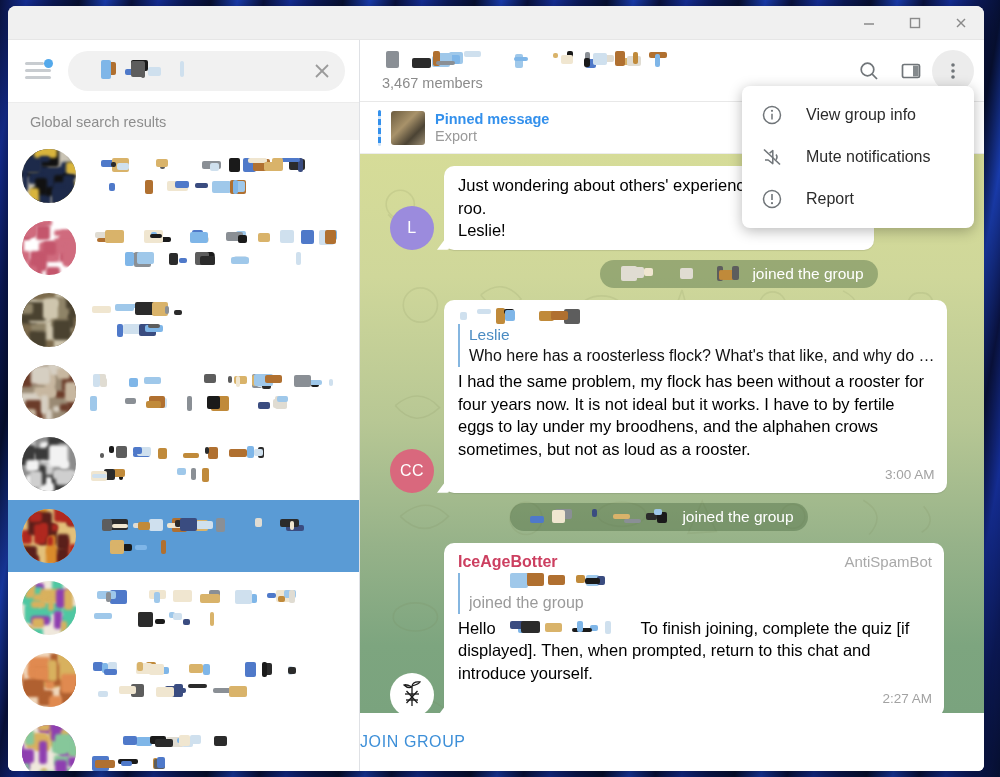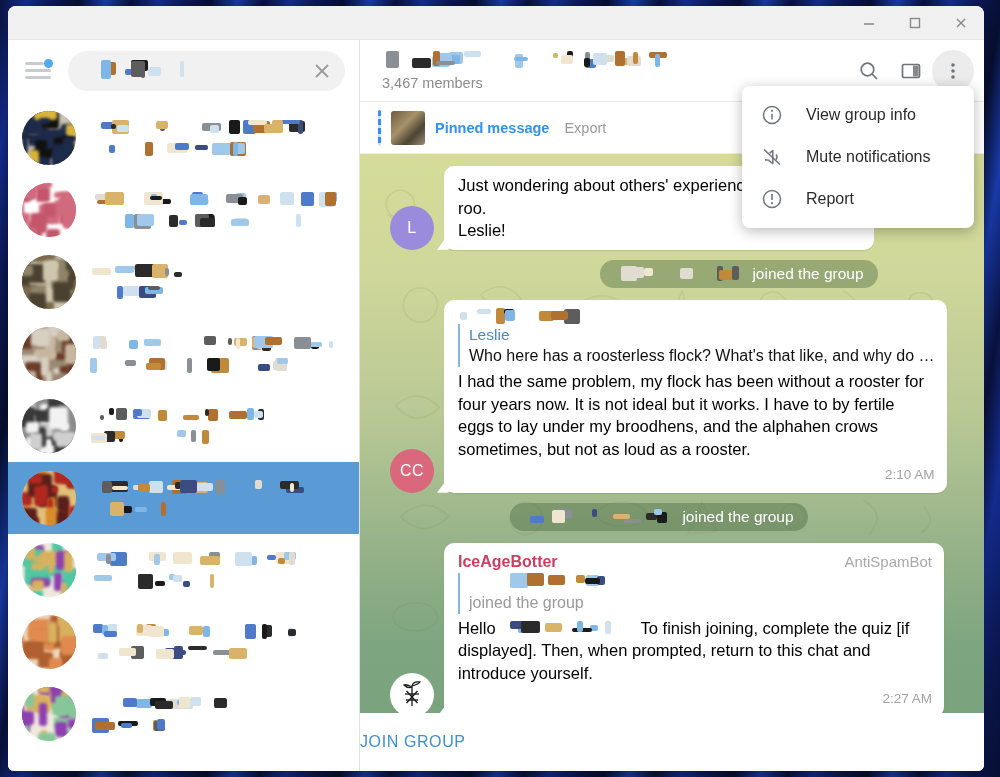--- a/index.html
+++ b/index.html
@@ -97,21 +97,21 @@
   #more-icon { background: #ececec; }
   #pinned {
     height: 52px; flex: none; background: #fff; display: flex; align-items: center;
     gap: 10px; padding: 0 22px 0 18px; border-bottom: 1px solid #ededed; position:relative; z-index:4;
   }
   #pin-bar { width: 3px; height: 36px; background: #3390ec; border-radius:2px; flex:none;
     background: repeating-linear-gradient(#3390ec 0 6px, #cfe4fa 6px 9px); }
   #pin-thumb { width: 34px; height: 34px; flex:none; border-radius: 3px; overflow:hidden;
     background: linear-gradient(135deg,#6b5b3e,#a8926a 40%,#4b4334 70%,#9d8f74);
   }
-  #pin-texts { display:flex; flex-direction:row; gap:15px; min-width:0; }
+  #pin-texts { display:flex; flex-direction:column; gap:1px; min-width:0; }
   #pin-title { font-size: 14.5px; color: #3390ec; font-weight: 700; }
   #pin-sub { font-size: 14.5px; color: #9a9a9a; }
 
   #messages {
     flex: 1; min-height: 0; position: relative; overflow: hidden;
     background: linear-gradient(180deg,#d6dc98 0%, #cfd79a 22%, #b7c794 48%, #96b289 70%, #7da57f 88%, #7aa37e 100%);
   }
   #doodles {
     position: absolute; inset: 0; opacity: .22; pointer-events: none;
   }
@@ -219,20 +219,21 @@
             </div>
           <div id="search-clear">
             <svg width="18" height="18" viewBox="0 0 18 18">
                 <line x1="3" y1="3" x2="15" y2="15" stroke="#9a9a9a" stroke-width="1.8"></line>
                 <line x1="15" y1="3" x2="3" y2="15" stroke="#9a9a9a" stroke-width="1.8"></line>
               </svg>
           </div>
         </div>
       </div>
 
+      <div id="global-header">Global search results</div>
 
       <div id="result-list">
           <div class="result-row">
             <div class="result-av" style="background: rgb(201, 195, 180);">
               <span style="position: absolute; border-radius: 3px; filter: blur(1.4px); left: 12.4843px; top: 45.5067px; width: 10.5215px; height: 15.816px; background: rgb(17, 17, 17);"></span>
               <span style="position: absolute; border-radius: 3px; filter: blur(1.4px); left: 32.1243px; top: 35.5773px; width: 8.2811px; height: 22.2747px; background: rgb(216, 180, 60);"></span>
               <span style="position: absolute; border-radius: 3px; filter: blur(1.4px); left: 5.5838px; top: 16.3007px; width: 20.0917px; height: 18.3954px; background: rgb(29, 42, 74);"></span>
               <span style="position: absolute; border-radius: 3px; filter: blur(1.4px); left: -4.9706px; top: 21.8435px; width: 13.3421px; height: 6.2338px; background: rgb(17, 17, 17);"></span>
               <span style="position: absolute; border-radius: 3px; filter: blur(1.4px); left: 36.6278px; top: 18.3725px; width: 10.7545px; height: 23.1786px; background: rgb(29, 42, 74);"></span>
               <span style="position: absolute; border-radius: 3px; filter: blur(1.4px); left: 20.5456px; top: 18.0542px; width: 20.3845px; height: 23.9522px; background: rgb(29, 42, 74);"></span>
@@ -924,21 +925,21 @@
                     <span style="left: 28.2709px; top: 0.775909px; width: 15.8761px; height: 14.983px; background: rgb(93, 93, 93); position: absolute; border-radius: 2px; filter: blur(0.6px);"></span>
                     <span style="left: 2.95674px; top: 3.71531px; width: 15.1562px; height: 9.68699px; background: rgb(192, 138, 58); position: absolute; border-radius: 2px; filter: blur(0.6px);"></span>
                     <span style="left: 14.8301px; top: 3.1134px; width: 17.0002px; height: 8.72119px; background: rgb(176, 112, 48); position: absolute; border-radius: 2px; filter: blur(0.6px);"></span>
                   </span>
                 </div>
                 <div class="reply">
                   <div class="reply-name">Leslie</div>
                   <div class="reply-text" style="max-width: 490px;">Who here has a roosterless flock? What's that like, and why do …</div>
                 </div>
                 <div>I had the same problem, my flock has been without a rooster for four years now. It is not ideal but it works. I have to by fertile eggs to lay under my broodhens, and the alphahen crows sometimes, but not as loud as a rooster.</div>
-                <span class="time">2:10 AM</span>
+                <span class="time">3:00 AM</span>
               </div>
             </div>
             <div class="service-row">
               <div class="service">
                 <span class="redacted-name" style="width: 150px;">
                   <span style="left: 121.324px; top: 3.83161px; width: 11.0016px; height: 7.79012px; background: rgb(43, 43, 43); position: absolute; border-radius: 2px; filter: blur(0.6px);"></span>
                   <span style="left: 30.8972px; top: 0.611434px; width: 16.3311px; height: 9.47557px; background: rgb(138, 143, 149); position: absolute; border-radius: 2px; filter: blur(0.6px);"></span>
                   <span style="left: 67.548px; top: 0.190034px; width: 4.96523px; height: 7.71348px; background: rgb(58, 76, 128); position: absolute; border-radius: 2px; filter: blur(0.6px);"></span>
                   <span style="left: 132.878px; top: 3.56394px; width: 10.1384px; height: 10.5409px; background: rgb(26, 26, 26); position: absolute; border-radius: 2px; filter: blur(0.6px);"></span>
                   <span style="left: 129.503px; top: 0.244422px; width: 7.60377px; height: 5.55041px; background: rgb(159, 200, 234); position: absolute; border-radius: 2px; filter: blur(0.6px);"></span>

